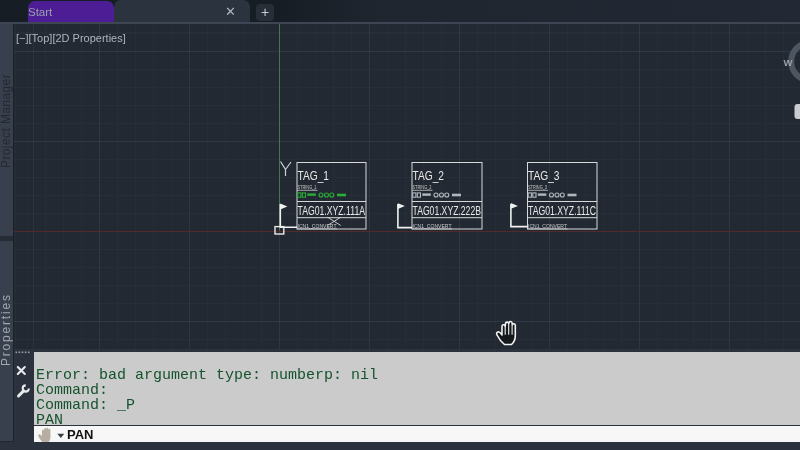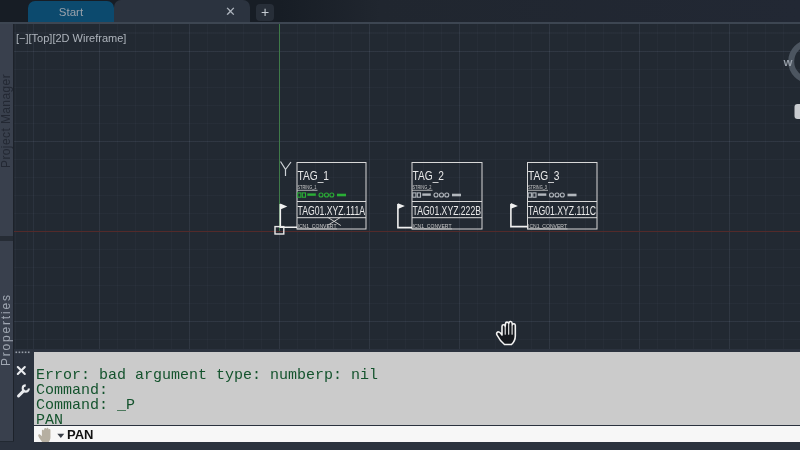--- a/index.html
+++ b/index.html
@@ -2,23 +2,23 @@
 <html><head>
 <meta charset="utf-8">
 <style>
   html,body{margin:0;padding:0;}
   body{width:800px;height:450px;overflow:hidden;position:relative;
        font-family:"Liberation Sans",sans-serif;background:#222932;}
   .abs{position:absolute;}
   
   #tabbar{left:0;top:0;width:800px;height:24px;background:linear-gradient(to right,#171d25 0px,#171d25 280px,#20262f 380px,#222834 800px);}
   #tabline{left:0;top:22px;width:800px;height:2px;background:#3d4652;z-index:5;}
-  #tabStart{left:28px;top:1px;width:86px;height:21px;background:#0c4a6e;
+  #tabStart{left:28px;top:1px;width:86px;height:21px;background:#4c1d95;
             border-radius:7px 7px 0 0;color:#99a1ab;font-size:11.5px;
-            line-height:23px;text-align:center;}
+            line-height:23px;}
   #tabActive{left:114px;top:0;width:136px;height:24px;background:#2b333f;
              border-radius:7px 7px 0 0;color:#f1f3f6;font-size:12px;
              font-weight:bold;line-height:23px;letter-spacing:-0.6px;}
   #tabActive span.t{position:absolute;left:15px;top:0;}
   #tabActive span.x{position:absolute;left:111px;top:0;font-weight:normal;
                     color:#aeb5be;font-size:13px;letter-spacing:0;}
   #plusbtn{left:256px;top:4px;width:18px;height:17px;background:#272e38;
            border-radius:4px;color:#c6ccd3;font-size:14px;font-weight:normal;
            text-align:center;line-height:16px;}
   
@@ -52,21 +52,21 @@
 
   <div class="abs" id="tabbar"></div>
   <div class="abs" id="tabline"></div>
   <div class="abs" id="tabStart">Start</div>
   <div class="abs" id="tabActive">
     <span class="x">✕</span>
   </div>
   <div class="abs" id="plusbtn">+</div>
 
   <div class="abs" id="canvas"></div>
-  <div class="abs" id="vplabel">[−][Top][2D Wireframe]</div>
+  <div class="abs" id="vplabel">[−][Top][2D Properties]</div>
 
   <svg class="abs" style="left:0;top:0;" width="800" height="450" viewBox="0 0 800 450">
     <defs>
       <clipPath id="cnv">
         <rect x="14" y="24" width="786" height="325"></rect>
       </clipPath>
     </defs>
     <g clip-path="url(#cnv)">
 
       <line x1="279.5" y1="24" x2="279.5" y2="231" stroke="#3f7a49" stroke-width="1"></line>

